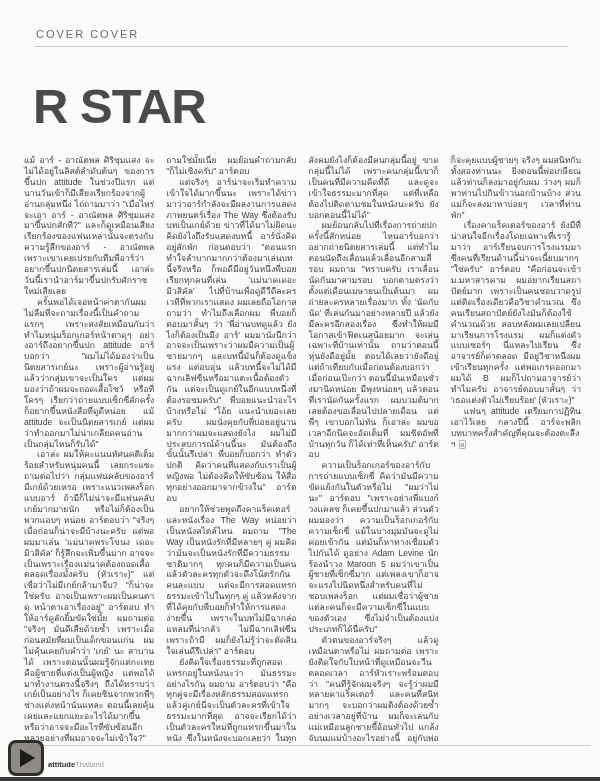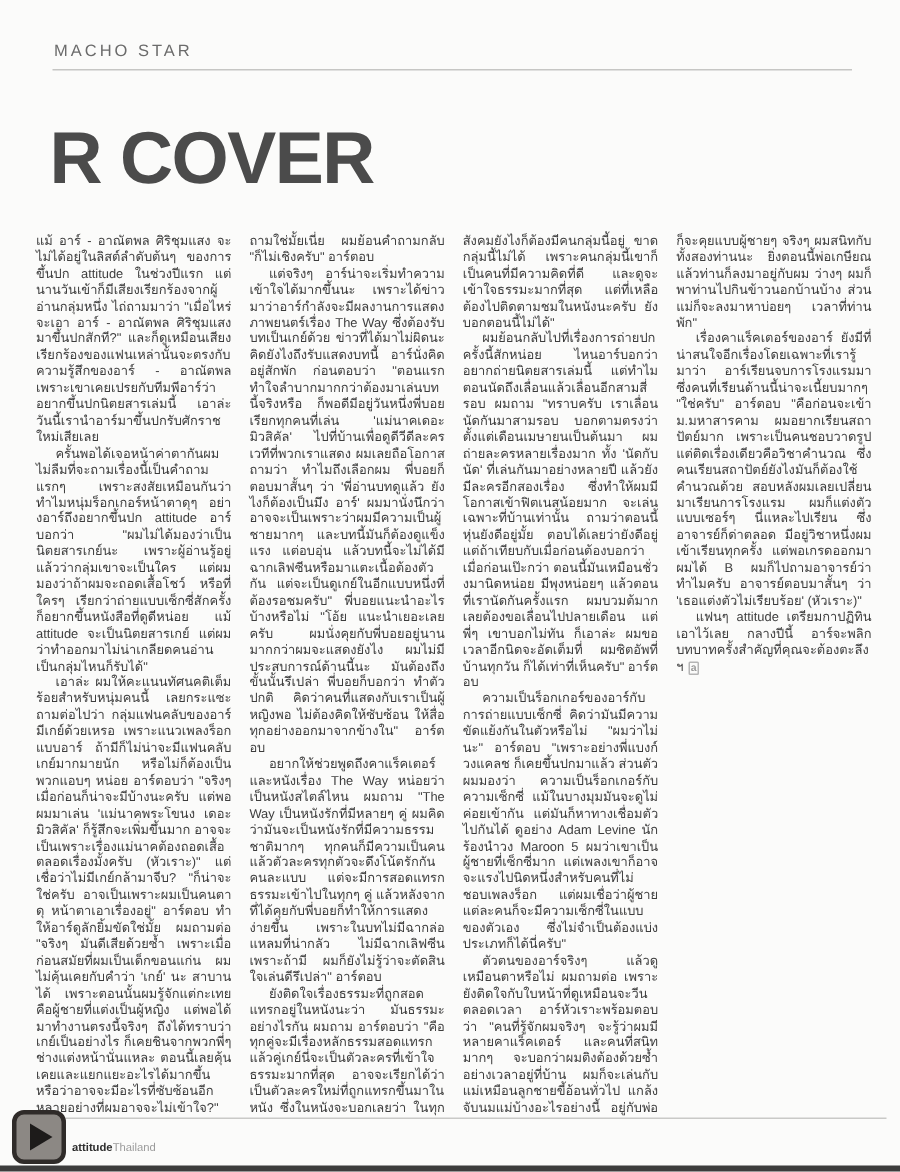--- a/index.html
+++ b/index.html
@@ -64,24 +64,24 @@
 
   .bottom-band{
     position:absolute;left:0;bottom:0;width:600px;height:4px;background:#3c3c3c;
   }
 </style>
 </head>
 <body>
 
 <div class="page">
 
-  <div class="kicker">MACHO STAR</div>
+  <div class="kicker">COVER COVER</div>
   <div class="kicker-rule"></div>
 
-  <h1 class="title">R COVER</h1>
+  <h1 class="title">R STAR</h1>
 
   <div class="article">
       <p>แม้ อาร์ - อาณัตพล ศิริชุมแสง จะไม่ได้อยู่ในลิสต์ลำดับต้นๆ ของการขึ้นปก attitude ในช่วงปีแรก แต่นานวันเข้าก็มีเสียงเรียกร้องจากผู้อ่านกลุ่มหนึ่ง ไถ่ถามมาว่า "เมื่อไหร่จะเอา อาร์ - อาณัตพล ศิริชุมแสง มาขึ้นปกสักที?" และก็ดูเหมือนเสียงเรียกร้องของแฟนเหล่านั้นจะตรงกับความรู้สึกของอาร์ - อาณัตพล เพราะเขาเคยเปรยกับทีมพีอาร์ว่า อยากขึ้นปกนิตยสารเล่มนี้ เอาล่ะ วันนี้เรานำอาร์มาขึ้นปกรับศักราชใหม่เสียเลย</p>
       <p>ครั้นพอได้เจอหน้าค่าตากันผมไม่ลืมที่จะถามเรื่องนี้เป็นคำถามแรกๆ เพราะสงสัยเหมือนกันว่าทำไมหนุ่มร็อกเกอร์หน้าตาดุๆ อย่างอาร์ถึงอยากขึ้นปก attitude อาร์บอกว่า "ผมไม่ได้มองว่าเป็นนิตยสารเกย์นะ เพราะผู้อ่านรู้อยู่แล้วว่ากลุ่มเขาจะเป็นใคร แต่ผมมองว่าถ้าผมจะถอดเสื้อโชว์ หรือที่ใครๆ เรียกว่าถ่ายแบบเซ็กซี่สักครั้ง ก็อยากขึ้นหนังสือที่ดูดีหน่อย แม้ attitude จะเป็นนิตยสารเกย์ แต่ผมว่าทำออกมาไม่น่าเกลียดคนอ่านเป็นกลุ่มไหนก็รับได้"</p>
       <p>เอาล่ะ ผมให้คะแนนทัศนคติเต็มร้อยสำหรับหนุ่มคนนี้ เลยกระแซะถามต่อไปว่า กลุ่มแฟนคลับของอาร์มีเกย์ด้วยเหรอ เพราะแนวเพลงร็อกแบบอาร์ ถ้ามีก็ไม่น่าจะมีแฟนคลับเกย์มากมายนัก หรือไม่ก็ต้องเป็นพวกแอบๆ หน่อย อาร์ตอบว่า "จริงๆ เมื่อก่อนก็น่าจะมีบ้างนะครับ แต่พอผมมาเล่น 'แม่นาคพระโขนง เดอะมิวสิคัล' ก็รู้สึกจะเพิ่มขึ้นมาก อาจจะเป็นเพราะเรื่องแม่นาคต้องถอดเสื้อตลอดเรื่องมั้งครับ (หัวเราะ)" แต่เชื่อว่าไม่มีเกย์กล้ามาจีบ? "ก็น่าจะใช่ครับ อาจเป็นเพราะผมเป็นคนตาดุ หน้าตาเอาเรื่องอยู่" อาร์ตอบ ทำให้อาร์ดูลักยิ้มขัดใช่มั้ย ผมถามต่อ "จริงๆ มันดีเสียด้วยซ้ำ เพราะเมื่อก่อนสมัยที่ผมเป็นเด็กขอนแก่น ผมไม่คุ้นเคยกับคำว่า 'เกย์' นะ สาบานได้ เพราะตอนนั้นผมรู้จักแต่กะเทย คือผู้ชายที่แต่งเป็นผู้หญิง แต่พอได้มาทำงานตรงนี้จริงๆ ถึงได้ทราบว่า เกย์เป็นอย่างไร ก็เคยชินจากพวกพี่ๆ ช่างแต่งหน้านั่นแหละ ตอนนี้เลยคุ้นเคยและแยกแยะอะไรได้มากขึ้น หรือว่าอาจจะมีอะไรที่ซับซ้อนอีกหลายอย่างที่ผมอาจจะไม่เข้าใจ?" ถามใช่มั้ยเนี่ย ผมย้อนคำถามกลับ "ก็ไม่เชิงครับ" อาร์ตอบ</p>
       <p>แต่จริงๆ อาร์น่าจะเริ่มทำความเข้าใจได้มากขึ้นนะ เพราะได้ข่าวมาว่าอาร์กำลังจะมีผลงานการแสดงภาพยนตร์เรื่อง The Way ซึ่งต้องรับบทเป็นเกย์ด้วย ข่าวที่ได้มาไม่ผิดนะ คิดยังไงถึงรับแสดงบทนี้ อาร์นั่งคิดอยู่สักพัก ก่อนตอบว่า "ตอนแรกทำใจลำบากมากกว่าต้องมาเล่นบทนี้จริงหรือ ก็พอดีมีอยู่วันหนึ่งพี่บอยเรียกทุกคนที่เล่น 'แม่นาคเดอะมิวสิคัล' ไปที่บ้านเพื่อดูดีวีดีละครเวทีที่พวกเราแสดง ผมเลยถือโอกาสถามว่า ทำไมถึงเลือกผม พี่บอยก็ตอบมาสั้นๆ ว่า 'พี่อ่านบทดูแล้ว ยังไงก็ต้องเป็นมึง อาร์' ผมมานั่งนึกว่า อาจจะเป็นเพราะว่าผมมีความเป็นผู้ชายมากๆ และบทนี้มันก็ต้องดูแข็งแรง แต่อบอุ่น แล้วบทนี้จะไม่ได้มีฉากเลิฟซีนหรือมาแตะเนื้อต้องตัวกัน แต่จะเป็นดูเกย์ในอีกแบบหนึ่งที่ต้องรอชมครับ" พี่บอยแนะนำอะไรบ้างหรือไม่ "โอ้ย แนะนำเยอะเลยครับ ผมนั่งคุยกับพี่บอยอยู่นานมากกว่าผมจะแสดงยังไง ผมไม่มีประสบการณ์ด้านนี้นะ มันต้องถึงขั้นนั้นรึเปล่า พี่บอยก็บอกว่า ทำตัวปกติ คิดว่าคนที่แสดงกับเราเป็นผู้หญิงพอ ไม่ต้องคิดให้ซับซ้อน ให้สื่อทุกอย่างออกมาจากข้างใน" อาร์ตอบ</p>
       <p>อยากให้ช่วยพูดถึงคาแร็คเตอร์และหนังเรื่อง The Way หน่อยว่าเป็นหนังสไตล์ไหน ผมถาม "The Way เป็นหนังรักที่มีหลายๆ คู่ ผมคิดว่ามันจะเป็นหนังรักที่มีความธรรมชาติมากๆ ทุกคนก็มีความเป็นคน แล้วตัวละครทุกตัวจะดึงโน้ตรักกันคนละแบบ แต่จะมีการสอดแทรกธรรมะเข้าไปในทุกๆ คู่ แล้วหลังจากที่ได้คุยกับพี่บอยก็ทำให้การแสดงง่ายขึ้น เพราะในบทไม่มีฉากล่อแหลมที่น่ากลัว ไม่มีฉากเลิฟซีน เพราะถ้ามี ผมก็ยังไม่รู้ว่าจะตัดสินใจเล่นดีรึเปล่า" อาร์ตอบ</p>
       <p>ยังติดใจเรื่องธรรมะที่ถูกสอดแทรกอยู่ในหนังนะว่า มันธรรมะอย่างไรกัน ผมถาม อาร์ตอบว่า "คือทุกคู่จะมีเรื่องหลักธรรมสอดแทรก แล้วคู่เกย์นี่จะเป็นตัวละครที่เข้าใจธรรมะมากที่สุด อาจจะเรียกได้ว่าเป็นตัวละครใหม่ที่ถูกแทรกขึ้นมาในหนัง ซึ่งในหนังจะบอกเลยว่า ในทุกสังคมยังไงก็ต้องมีคนกลุ่มนี้อยู่ ขาดกลุ่มนี้ไม่ได้ เพราะคนกลุ่มนี้เขาก็เป็นคนที่มีความคิดที่ดี และดูจะเข้าใจธรรมะมากที่สุด แต่ที่เหลือต้องไปติดตามชมในหนังนะครับ ยังบอกตอนนี้ไม่ได้"</p>
       <p>ผมย้อนกลับไปที่เรื่องการถ่ายปกครั้งนี้สักหน่อย ไหนอาร์บอกว่าอยากถ่ายนิตยสารเล่มนี้ แต่ทำไมตอนนัดถึงเลื่อนแล้วเลื่อนอีกสามสี่รอบ ผมถาม "ทราบครับ เราเลื่อนนัดกันมาสามรอบ บอกตามตรงว่าตั้งแต่เดือนเมษายนเป็นต้นมา ผมถ่ายละครหลายเรื่องมาก ทั้ง 'นัดกับนัด' ที่เล่นกันมาอย่างหลายปี แล้วยังมีละครอีกสองเรื่อง ซึ่งทำให้ผมมีโอกาสเข้าฟิตเนสน้อยมาก จะเล่นเฉพาะที่บ้านเท่านั้น ถามว่าตอนนี้หุ่นยังดีอยู่มั้ย ตอบได้เลยว่ายังดีอยู่ แต่ถ้าเทียบกับเมื่อก่อนต้องบอกว่าเมื่อก่อนเป๊ะกว่า ตอนนี้มันเหมือนชั่วงมานิดหน่อย มีพุงหน่อยๆ แล้วตอนที่เรานัดกันครั้งแรก ผมบวมต้มาก เลยต้องขอเลื่อนไปปลายเดือน แต่พี่ๆ เขาบอกไม่ทัน ก็เอาล่ะ ผมขอเวลาอีกนิดจะอัดเต็มที่ ผมซิตอัพที่บ้านทุกวัน ก็ได้เท่าที่เห็นครับ" อาร์ตอบ</p>
       <p>ความเป็นร็อกเกอร์ของอาร์กับการถ่ายแบบเซ็กซี่ คิดว่ามันมีความขัดแย้งกันในตัวหรือไม่ "ผมว่าไม่นะ" อาร์ตอบ "เพราะอย่างพี่แบงก์ วงแคลช ก็เคยขึ้นปกมาแล้ว ส่วนตัวผมมองว่า ความเป็นร็อกเกอร์กับความเซ็กซี่ แม้ในบางมุมมันจะดูไม่ค่อยเข้ากัน แต่มันก็หาทางเชื่อมตัวไปกันได้ ดูอย่าง Adam Levine นักร้องนำวง Maroon 5 ผมว่าเขาเป็นผู้ชายที่เซ็กซี่มาก แต่เพลงเขาก็อาจจะแรงไปนิดหนึ่งสำหรับคนที่ไม่ชอบเพลงร็อก แต่ผมเชื่อว่าผู้ชายแต่ละคนก็จะมีความเซ็กซี่ในแบบของตัวเอง ซึ่งไม่จำเป็นต้องแบ่งประเภทก็ได้นี่ครับ"</p>

